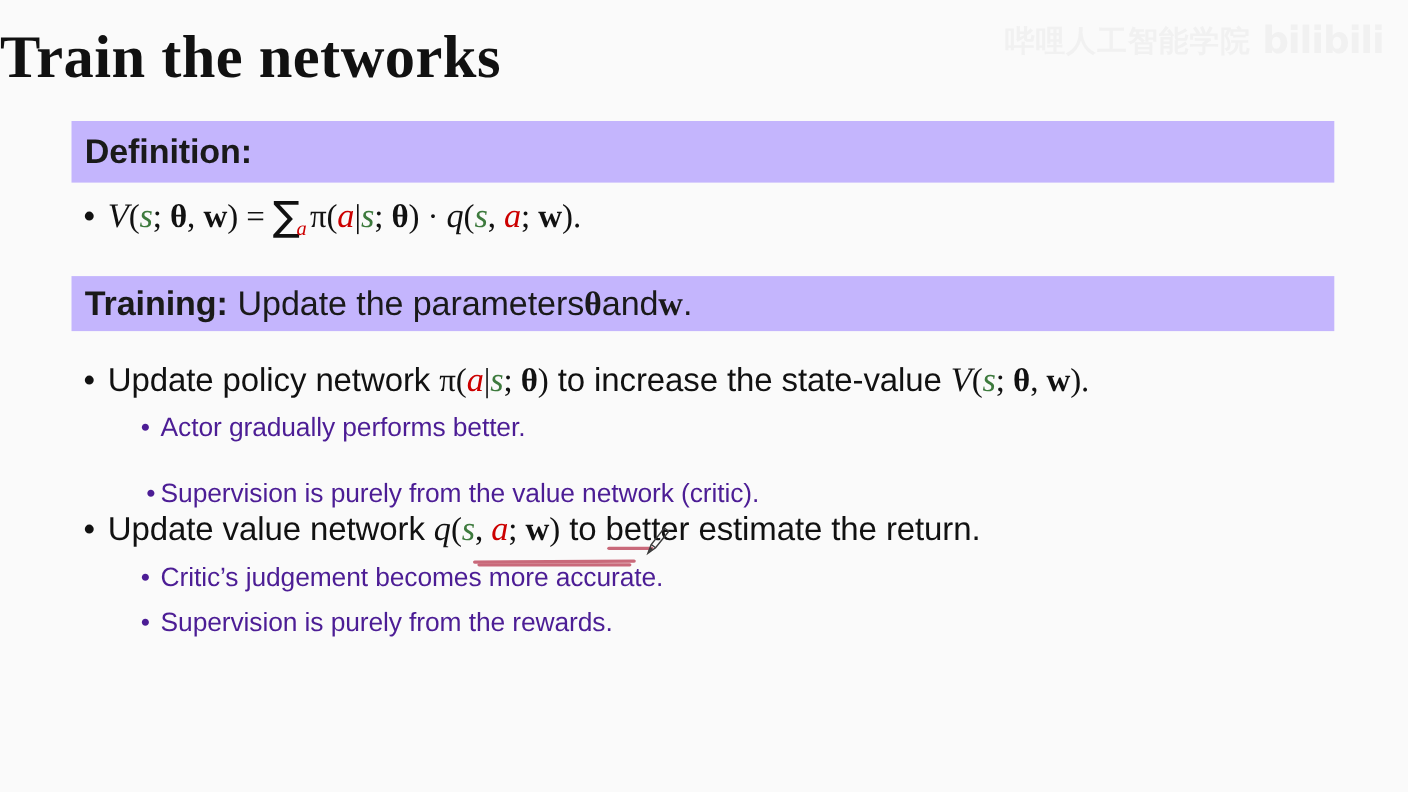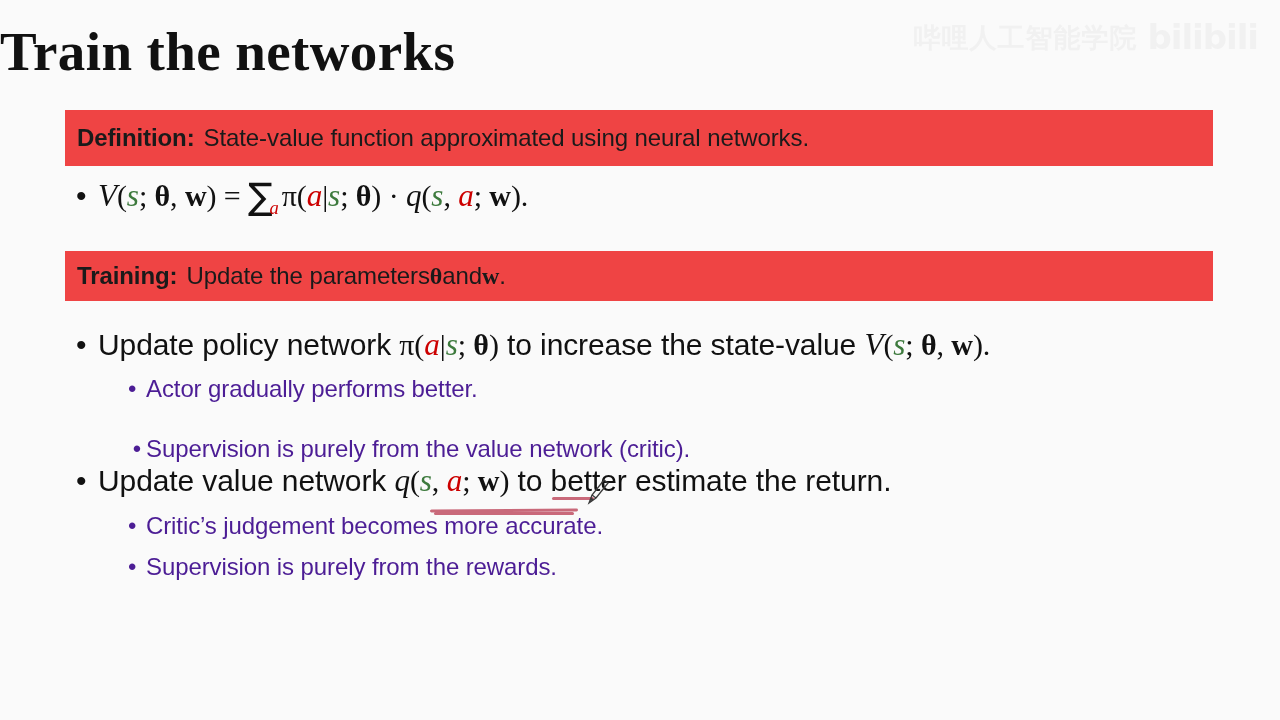--- a/index.html
+++ b/index.html
@@ -60,26 +60,26 @@
     font-size: 55px;
     color: #111111;
     letter-spacing: 0.4px;
   }
 
   
   .banner {
     position: absolute;
     left: 65px;
     width: 1148px;
-    background: #ef4444;
+    background: #c4b5fd;
     display: flex;
     align-items: center;
     padding: 0 12px;
     box-sizing: border-box;
-    font-size: 24px;
+    font-size: 31px;
     color: #1a1a1a;
     letter-spacing: -0.1px;
   }
   #banner-definition { top: 110px; height: 56px; }
   #banner-training  { top: 251px; height: 50px; }
   .banner b { font-weight: 700; margin-right: 9px; }
 
   
   .line {
     position: absolute;
@@ -176,21 +176,20 @@
 
   <div class="watermark">
     <span class="wm-cn">哔哩人工智能学院</span>
     <span class="wm-logo">bilibili</span>
   </div>
 
   <div class="slide-title">Train the networks</div>
 
   <div class="banner" id="banner-definition">
     <b>Definition:</b>
-    <span>State-value function approximated using neural networks.</span>
   </div>
 
   <div class="line" style="top:172px; left:76px;">
     <span class="bullet-dot">•</span><span class="m">V</span><span class="paren">(</span><span class="m s-var">s</span><span class="paren">; </span><span class="bf">θ</span><span class="paren">, </span><span class="bf">w</span><span class="paren">)</span><span class="paren"> = </span><span class="sum">∑</span><span class="m a-var sub-idx">a</span><span class="mup">π</span><span class="paren">(</span><span class="m a-var">a</span><span class="paren">|</span><span class="m s-var">s</span><span class="paren">; </span><span class="bf">θ</span><span class="paren">)</span><span class="paren"> · </span><span class="m">q</span><span class="paren">(</span><span class="m s-var">s</span><span class="paren">, </span><span class="m a-var">a</span><span class="paren">; </span><span class="bf">w</span><span class="paren">).</span>
   </div>
 
   <div class="banner" id="banner-training">
     <b>Training:</b>
       <span>Update the parameters </span>
       <span class="bf">θ</span>

